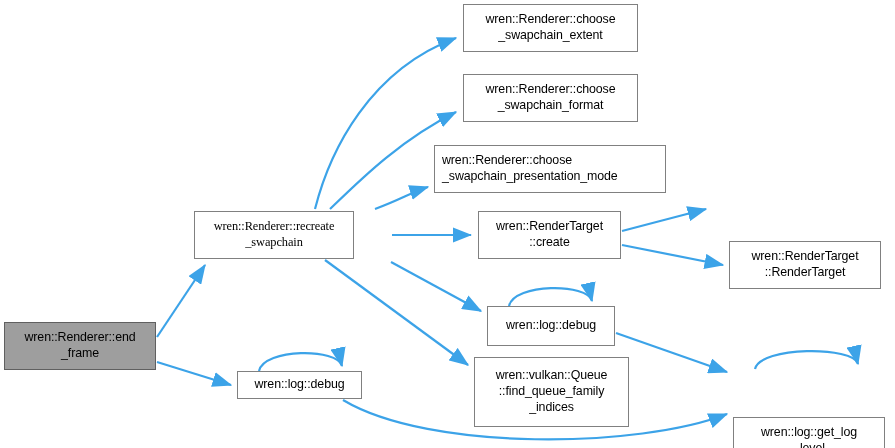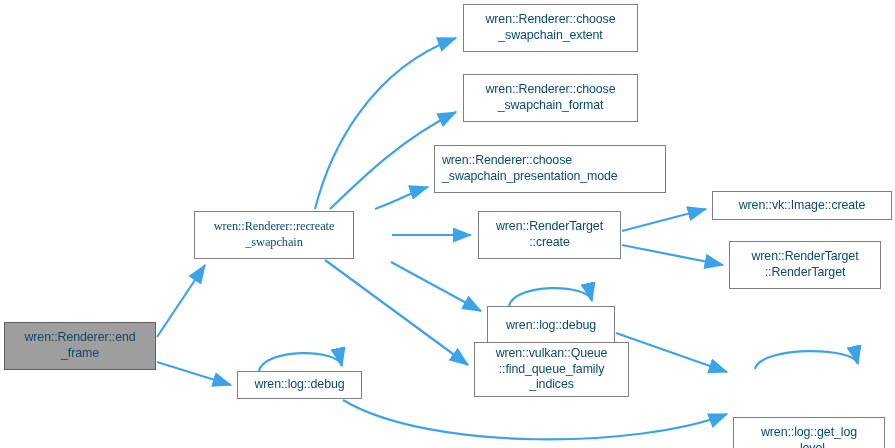--- a/index.html
+++ b/index.html
@@ -26,21 +26,21 @@
   }
   .node {
     position: absolute;
     box-sizing: border-box;
     display: flex;
     align-items: center;
     justify-content: center;
     text-align: center;
     border: 1px solid #808080;
     background: #ffffff;
-    color: #0c4a6e;
+    color: #000000;
     font-size: 12.4px;
     line-height: 1.28;
     letter-spacing: -0.1px;
     white-space: pre-line;
     padding: 0 3px;
     z-index: 2;
   }
   .node.current {
     background: #9e9e9e;
     border: 1px solid #606060;
@@ -116,38 +116,35 @@
   <div class="node" style="left:434px; top:145px; width:232px; height:48px; justify-content:flex-start; text-align:left; padding-left:7px;">
     <span class="label" style="text-align:left;">wren::Renderer::choose
 _swapchain_presentation_mode</span>
   </div>
 
   <div class="node" style="left:478px; top:211px; width:143px; height:48px;">
     <span class="label">wren::RenderTarget
 ::create</span>
   </div>
 
-  <div class="node" style="left:712px; top:191px; width:180px; height:29px;">
-    <span class="label">wren::vk::Image::create</span>
-  </div>
 
   <div class="node" style="left:729px; top:241px; width:152px; height:48px;">
     <span class="label">wren::RenderTarget
 ::RenderTarget</span>
   </div>
 
   <div class="node" style="left:487px; top:306px; width:128px; height:40px;">
     <span class="label">wren::log::debug</span>
   </div>
 
   <div class="node" style="left:237px; top:371px; width:125px; height:28px;">
     <span class="label">wren::log::debug</span>
   </div>
 
-  <div class="node" style="left:474px; top:342px; width:155px; height:55px;">
+  <div class="node" style="left:474px; top:357px; width:155px; height:70px;">
     <span class="label">wren::vulkan::Queue
 ::find_queue_family
 _indices</span>
   </div>
 
   <div class="node" style="left:733px; top:369px; width:152px; height:48px;margin-top:48px;">
     <span class="label">wren::log::get_log
 _level</span>
   </div>
 

